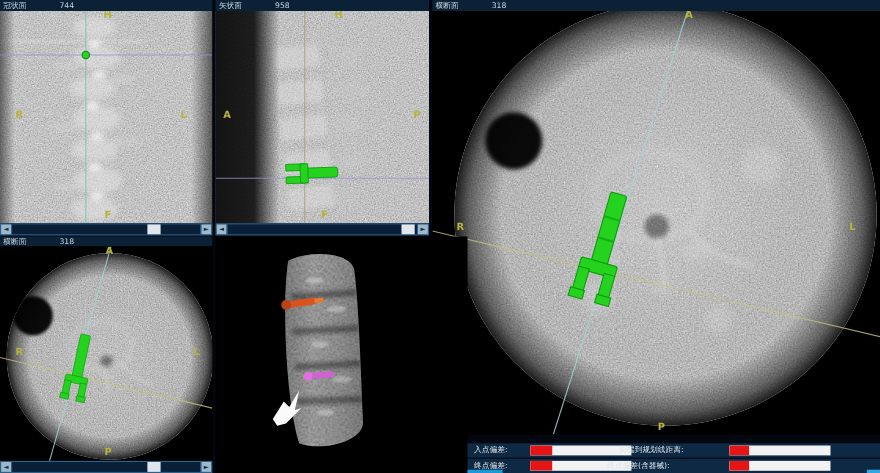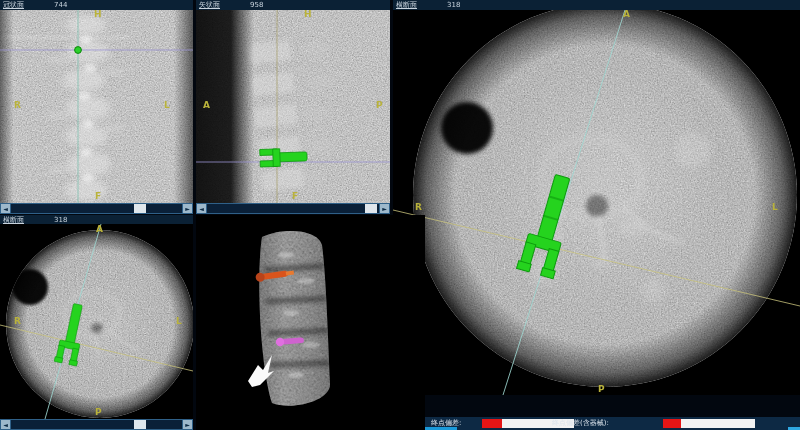--- a/index.html
+++ b/index.html
@@ -1,21 +1,21 @@
 <!DOCTYPE html>
 <html><head>
 <meta charset="utf-8">
 <style>
   html,body{margin:0;padding:0;background:#000;}
   .app{position:relative;width:800px;height:430px;background:#02070f;overflow:hidden;
        font-family:"DejaVu Sans",sans-serif;}
   .panel{position:absolute;}
   .p-header{position:absolute;left:0;right:0;top:0;height:10px;background:#0b2135;
             display:flex;align-items:center;padding-left:3px;box-sizing:border-box;}
-  .p-title{color:#c9d4de;font-size:7px;line-height:10px;white-space:nowrap;text-decoration:underline;}
+  .p-title{color:#c9d4de;font-size:7px;line-height:10px;white-space:nowrap;}
   .p-slice{color:#c9d4de;font-size:7px;margin-left:30px;}
   .p-body{position:absolute;left:0;background:#000;overflow:hidden;}
   .orient{position:absolute;color:#b9b23b;font-size:9px;font-weight:bold;z-index:6;line-height:9px;}
   .scrollbar{position:absolute;height:11px;background:#0a2038;border:1px solid #2f6088;
              box-sizing:border-box;display:flex;z-index:7;}
   .sb-btn{width:9px;height:100%;background:#9db8cb;color:#0e2c46;font-size:6px;line-height:9px;
           text-align:center;flex:none;}
   .sb-track{position:relative;flex:1;border-left:1px solid #2f6088;border-right:1px solid #2f6088;}
   .sb-thumb{position:absolute;top:0;width:12px;height:100%;background:#dfe6ec;}
   .metrics{position:absolute;left:425px;top:400px;width:375px;height:30px;}
@@ -380,20 +380,30 @@
       </g>
       <g transform="translate(96,126) rotate(-5)">
         <rect x="-10" y="-2.8" width="22" height="5.6" rx="2.8" fill="#cf63cf"></rect>
         <circle cx="-12" cy="0" r="4.2" fill="#e070e0"></circle>
       </g>
       <path transform="translate(52,140)" d="M0,26 L10,10 L15,15 L24,0 L20,18 L26,16 L12,30 L4,32 Z" fill="#fafafa"></path>
     </svg>
   </div>
 
   <div class="metrics">
+    <div class="m-row" style="top:3px">
+      <span class="m-label" style="left:6px">入点偏差:</span>
+      <div class="bar" style="left:57px">
+        <div class="bar-red" style="width: 22%;"></div>
+      </div>
+      <span class="m-label" style="left:138px">尖端到规划线距离:</span>
+      <div class="bar" style="left:238px">
+        <div class="bar-red" style="width: 20%;"></div>
+      </div>
+    </div>
     <div class="m-row" style="top:17px">
       <span class="m-label" style="left:6px">终点偏差:</span>
       <div class="bar" style="left:57px">
         <div class="bar-red" style="width: 22%;"></div>
       </div>
       <span class="m-label" style="left:127px">终点偏差(含器械):</span>
       <div class="bar" style="left:238px">
         <div class="bar-red" style="width: 20%;"></div>
       </div>
     </div>

